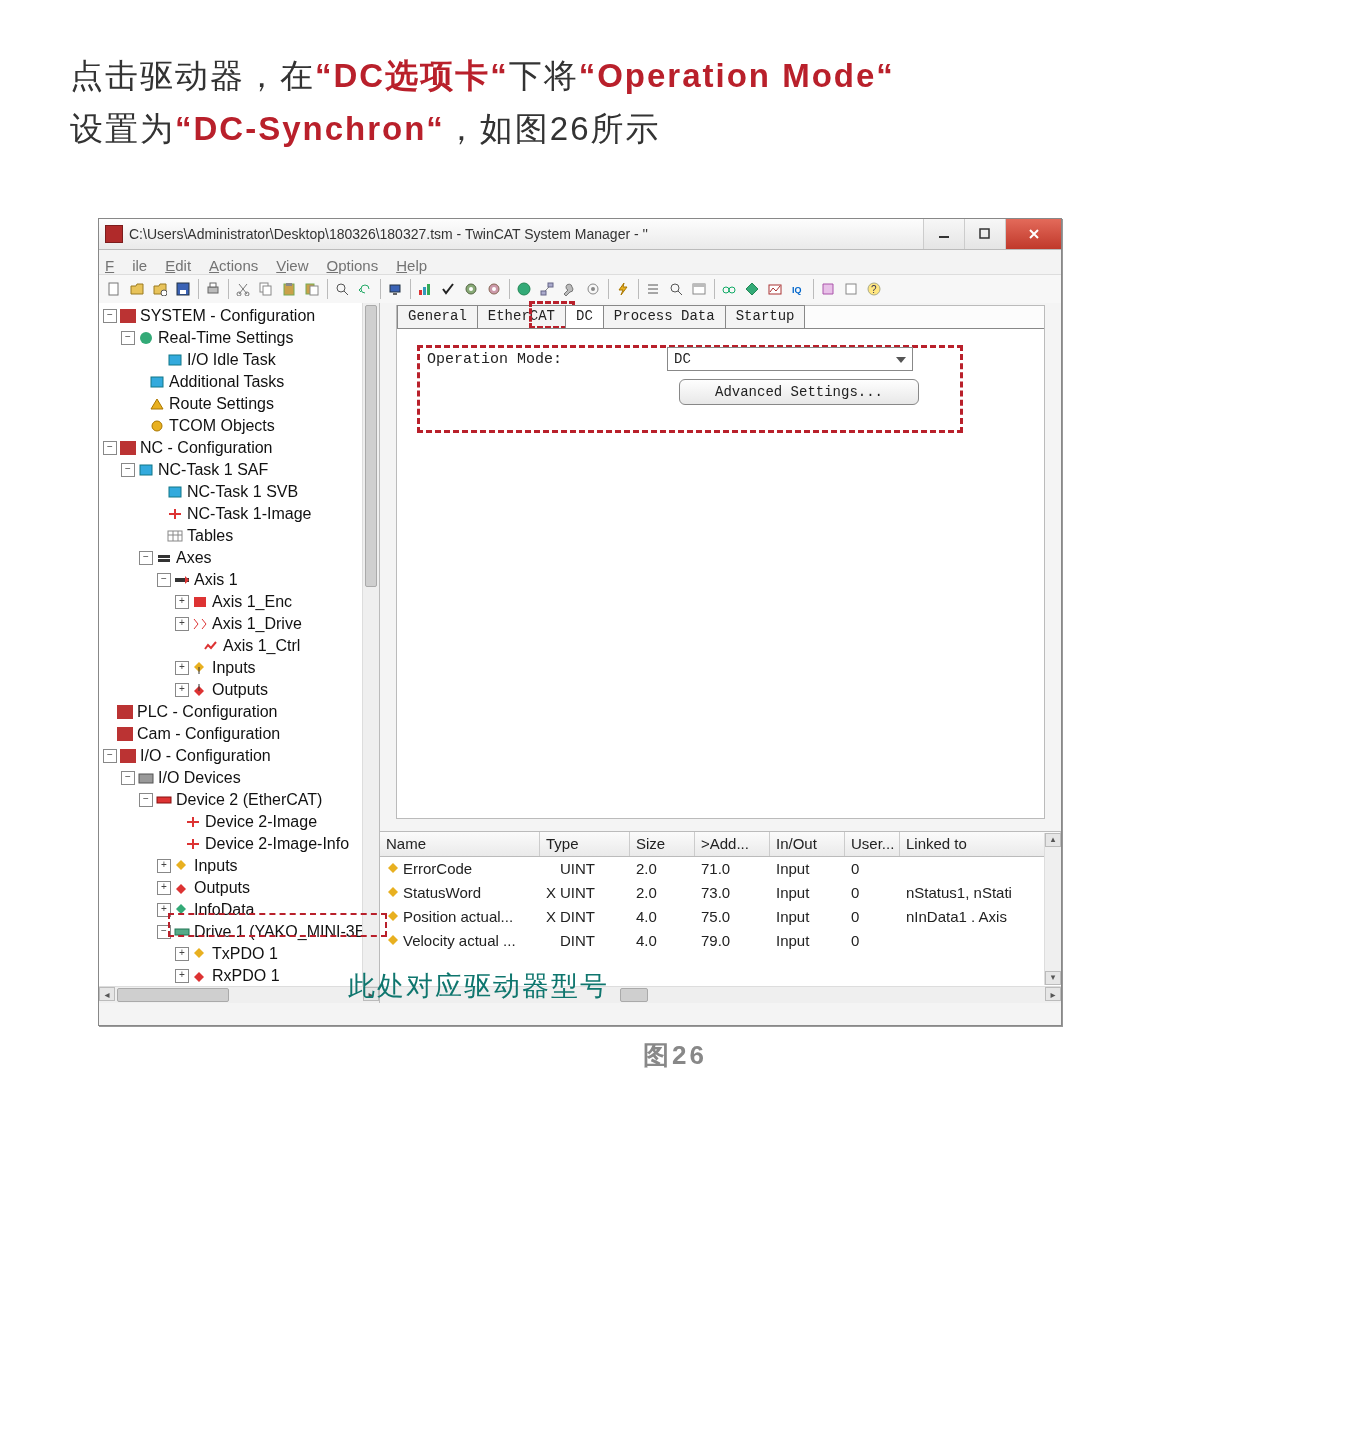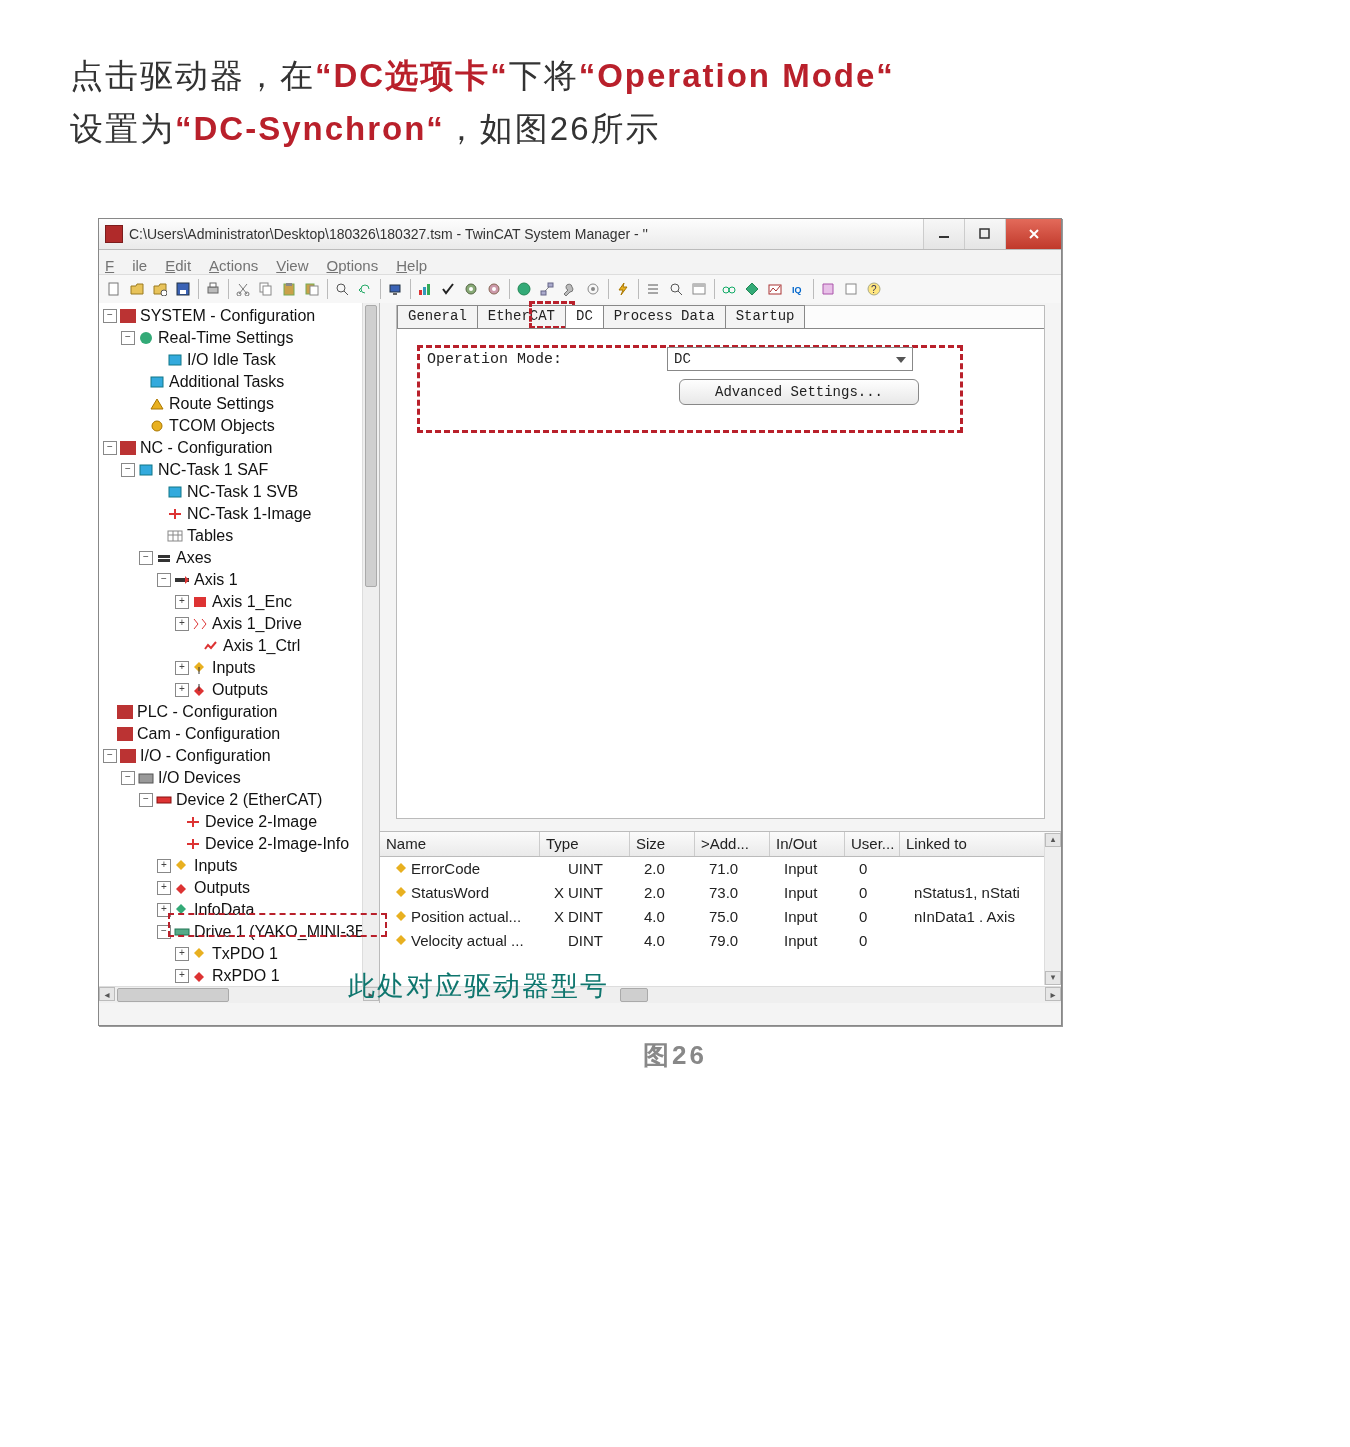--- a/index.html
+++ b/index.html
@@ -50,21 +50,21 @@
   .dcBox{position:absolute;left:20px;top:16px;width:540px;height:82px;border:3px dashed #b9202b;}
   .dcLabel{position:absolute;left:30px;top:22px;font-family:"Courier New",monospace;font-size:15px;text-align:center;}
   .dcSelect{position:absolute;left:270px;top:18px;width:238px;height:22px;border:1px solid #888;background:#fff;font-family:"Courier New",monospace;font-size:14px;padding-left:6px;display:flex;align-items:center;}
   .dcSelect:after{content:"";position:absolute;right:6px;top:9px;border-left:5px solid transparent;border-right:5px solid transparent;border-top:6px solid #555;}
   .advBtn{position:absolute;left:282px;top:50px;width:238px;height:24px;border:1px solid #888;background:linear-gradient(#fefefe,#e8e8e8);font-family:"Courier New",monospace;font-size:14px;display:flex;align-items:center;justify-content:center;border-radius:6px;}
   .tabHiDash{position:absolute;left:132px;top:-4px;width:40px;height:22px;border:3px dashed #b9202b;}
   
   .gridWrap{flex:1;border-top:1px solid #bbb;background:#fff;display:flex;flex-direction:column;}
   .ghead{display:flex;height:24px;background:linear-gradient(#fbfbfb,#eaeaea);border-bottom:1px solid #bbb;font-size:15px;}
   .gh{border-right:1px solid #ccc;padding:3px 6px 0;box-sizing:border-box;}
-  .gbody{flex:1;padding-left:8px;}
+  .gbody{flex:1;}
   .grow{display:flex;height:24px;font-size:15px;}
   .gc{padding:3px 6px 0;box-sizing:border-box;white-space:nowrap;overflow:hidden;}
   .c0{width:160px;} .c1{width:90px;} .c2{width:65px;} .c3{width:75px;}
   .c4{width:75px;} .c5{width:55px;} .c6{flex:1;}
   .gicon{width:14px;height:14px;display:inline-block;vertical-align:-2px;margin-right:3px;}
   .gHScroll{height:16px;background:#efefef;border-top:1px solid #ddd;position:relative;}
   .gHScroll .hthumb{position:absolute;left:240px;width:26px;top:1px;bottom:1px;background:#cfcfcf;border:1px solid #aaa;border-radius:2px;}
   .gHScroll .rar2{position:absolute;right:0;top:0;width:16px;height:14px;background:#e6e6e6;border:1px solid #bbb;box-sizing:border-box;display:flex;align-items:center;justify-content:center;font-size:10px;color:#555;}
   .gVScroll{position:absolute;right:0;top:530px;bottom:18px;width:16px;background:#efefef;border-left:1px solid #ddd;}
   .gup,.gdn{height:14px;background:#e6e6e6;border:1px solid #bbb;box-sizing:border-box;font-size:9px;color:#555;text-align:center;}

